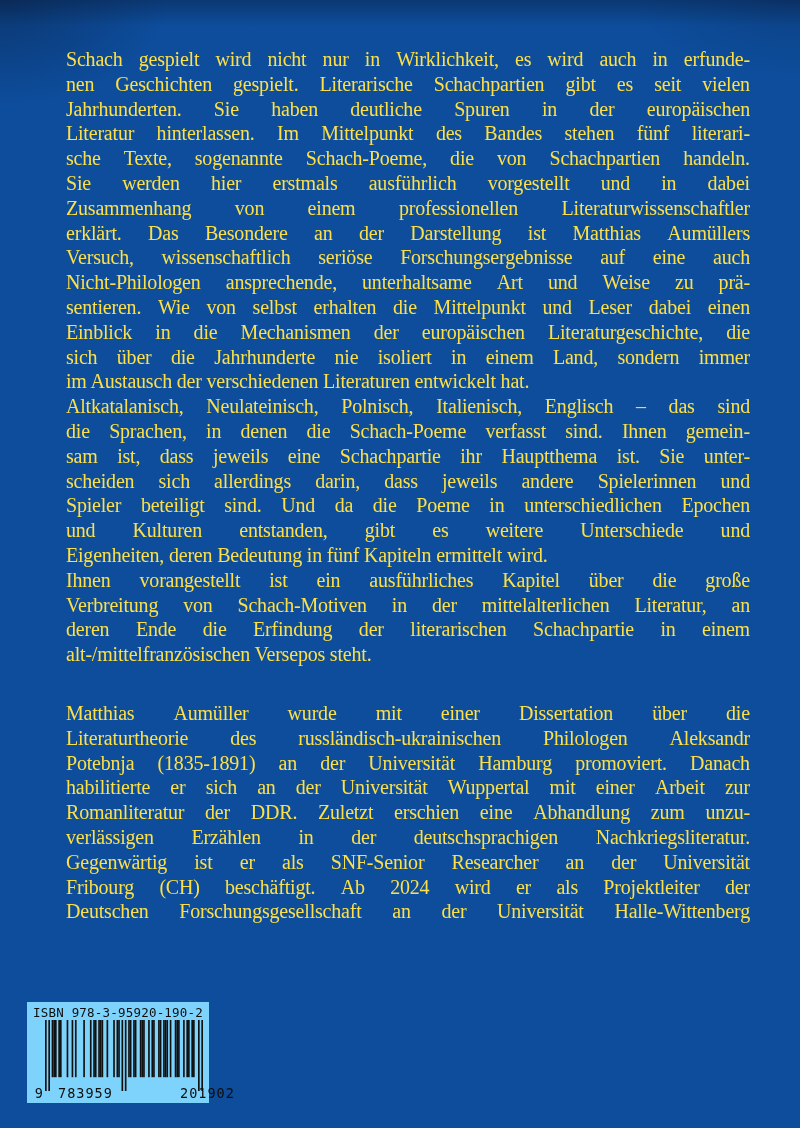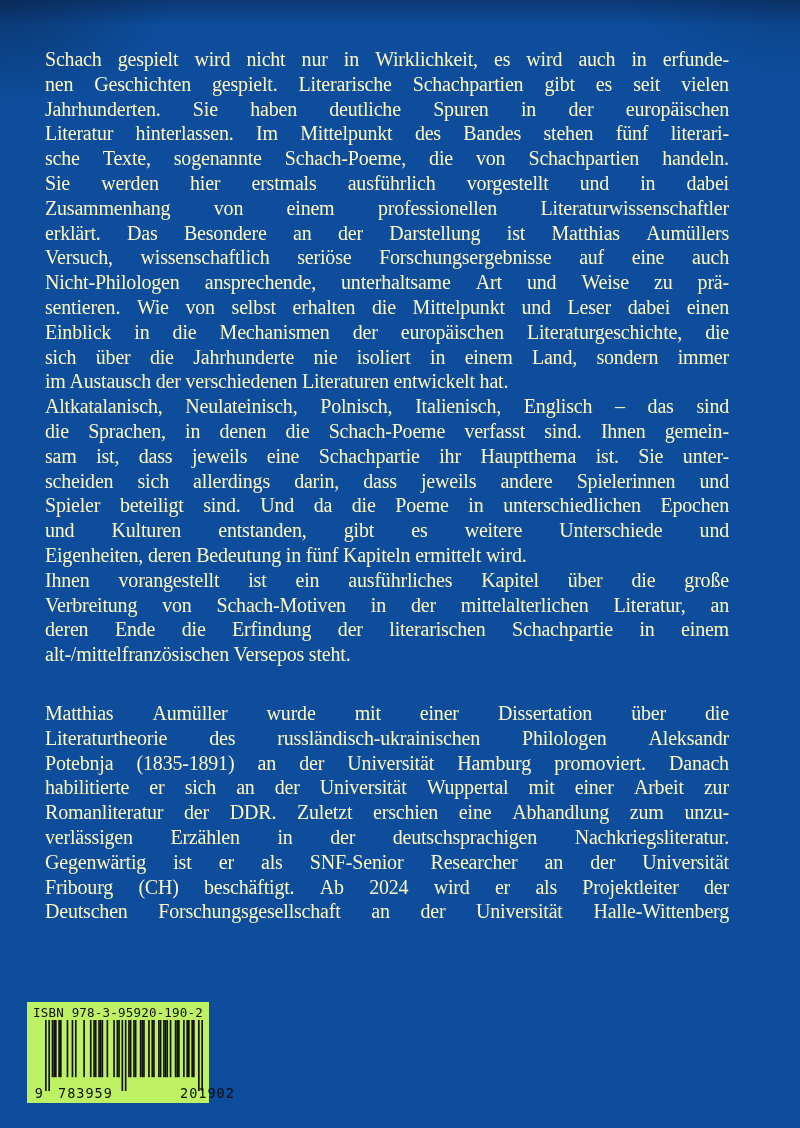--- a/index.html
+++ b/index.html
@@ -17,22 +17,22 @@
   .vignette {
     position: absolute; inset: 0;
     background:
       linear-gradient(180deg, rgba(8,22,48,0.38), rgba(8,22,48,0) 26px),
       radial-gradient(240px 150px at 0 0, rgba(8,22,48,0.40), rgba(8,22,48,0) 70%),
       radial-gradient(240px 110px at 100% 0, rgba(8,22,48,0.22), rgba(8,22,48,0) 70%);
     pointer-events: none;
   }
   .textblock {
     position: absolute;
-    left: 45px; top: 47px; width: 684px;
-    color: #fef9c3;
+    left: 66px; top: 47px; width: 684px;
+    color: #fde047;
     font-size: 20px;
     letter-spacing: -0.2px;
     line-height: 24.8px;
   }
   .para { margin: 0; }
   .para.bio { margin-top: 34px; }
   .ln {
     display: flex;
     justify-content: space-between;
     align-items: baseline;
@@ -40,21 +40,21 @@
     white-space: nowrap;
   }
   .ln.last {
     display: block;
     white-space: normal;
   }
   .isbn-box {
     position: absolute;
     left: 27px; top: 1002px;
     width: 182px; height: 101px;
-    background: #bef264;
+    background: #7dd3fc;
     color: #0e0e0e;
   }
   .isbn-label {
     position: absolute;
     top: 3px; left: 0; width: 100%;
     text-align: center;
     font-family: "DejaVu Sans Mono", monospace;
     font-size: 12.5px;
     letter-spacing: 0.2px;
     white-space: nowrap;

